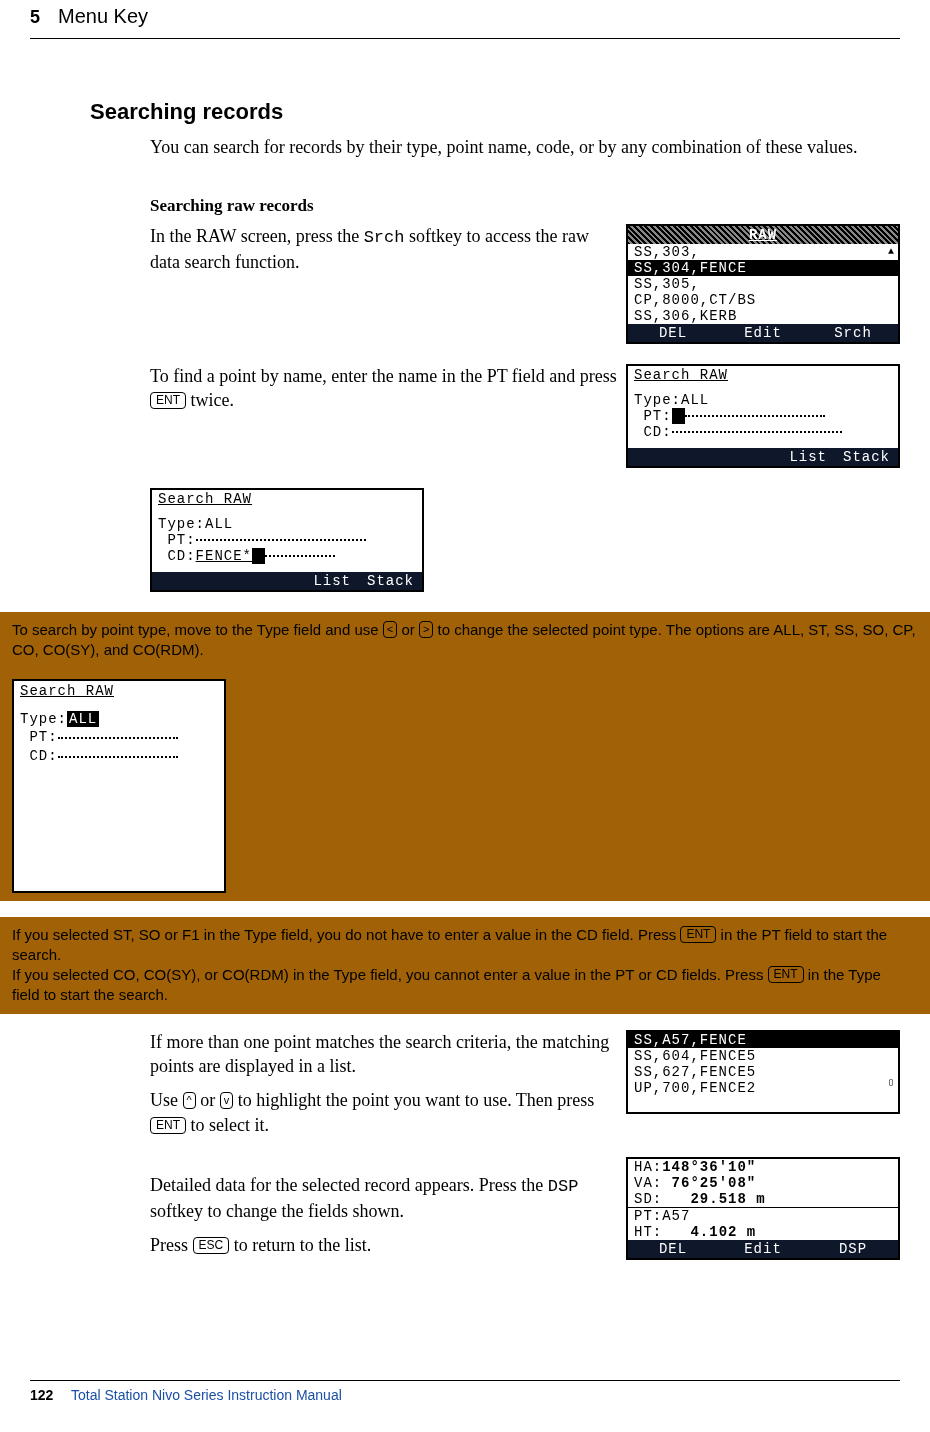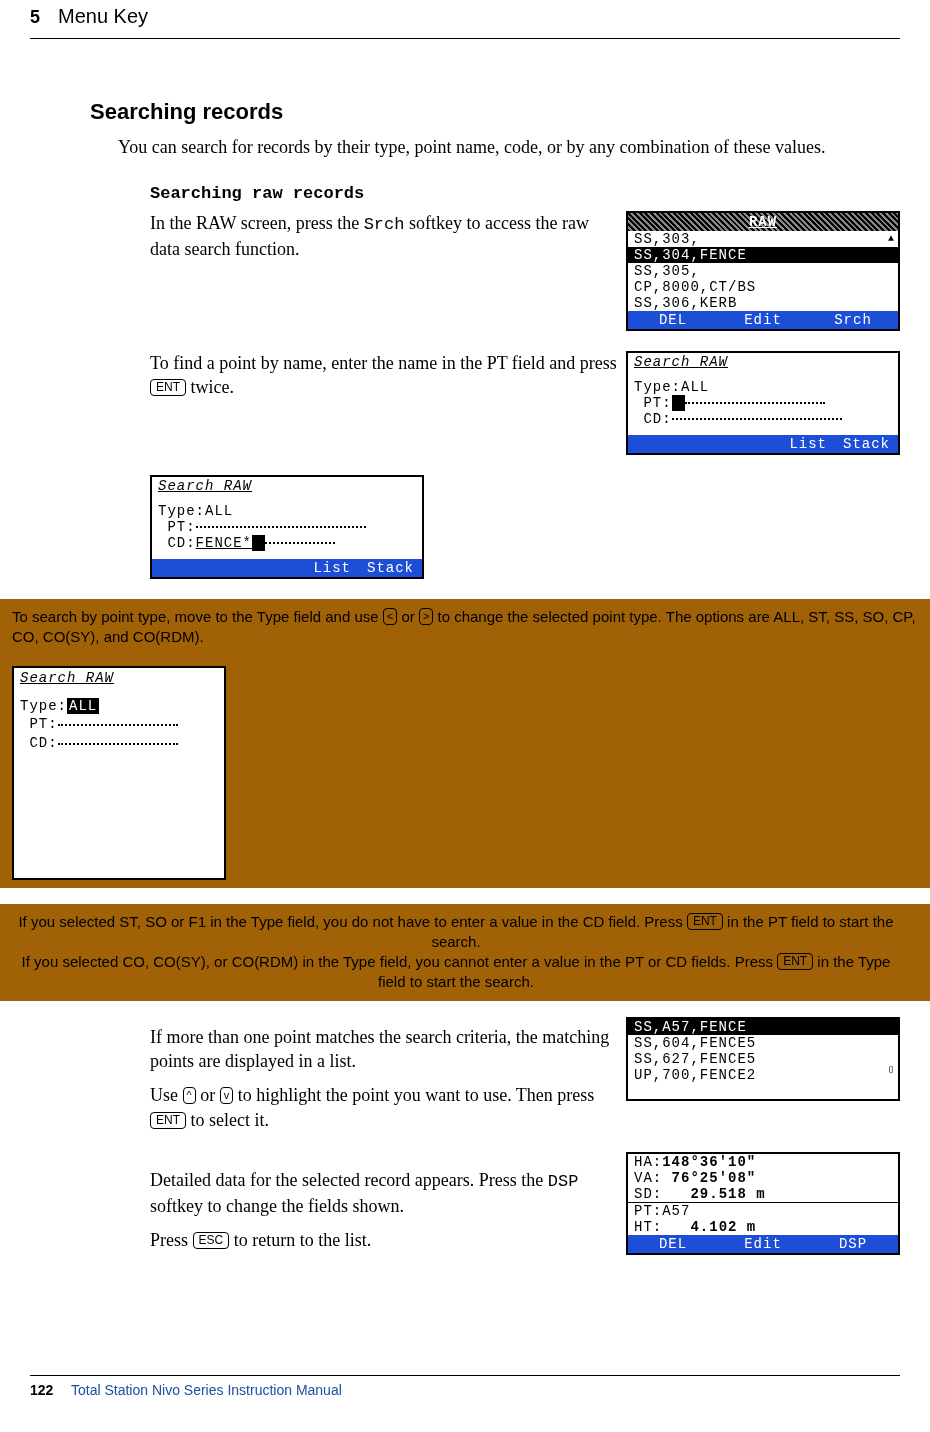--- a/index.html
+++ b/index.html
@@ -24,28 +24,28 @@
   .top-ch { font-weight: bold; font-size: 18px; }
   .top-title { font-size: 20px; }
   .content { padding: 30px 0 0 60px; }
   h2.section-head {
     font-family: Arial, Helvetica, sans-serif;
     font-weight: bold;
     font-size: 22px;
     margin: 30px 0 10px 0;
   }
   .intro {
-    margin: 0 0 20px 28px;
+    margin: 0 0 20px 60px;
     line-height: 1.4;
   }
   h3.sub-head {
-    font-family: Liberation Mono, monospace;
+    font-family: Liberation Serif, serif;
     font-weight: bold;
     font-size: 17px;
-    margin: 24px 0 8px 60px;
+    margin: 36px 0 8px 60px;
   }
   .row {
     display: flex;
     align-items: flex-start;
     gap: 3px;
     margin: 0 0 20px 60px;
   }
   .row .txt {
     flex: 1 1 auto;
     line-height: 1.35;
@@ -68,21 +68,21 @@
     font-size: 15px;
     line-height: 1.35;
     padding: 8px 12px 8px 12px;
     margin: 10px -30px 16px -90px;
     display: flex;
     gap: 18px;
     align-items: flex-start;
     flex-direction: column;
   }
   .note-block .note-txt { flex: 1 1 auto; }
-  .note-block.second { display:block; padding-right: 30px; text-align: center; }
+  .note-block.second { display:block; padding-right: 30px; }
   .footer {
     border-top: 1px solid #000;
     margin-top: 120px;
     padding-top: 6px;
     font-family: Arial, Helvetica, sans-serif;
     font-size: 14px;
     color: #1a4fa3;
   }
   .footer .pg { font-weight: bold; color:#000; margin-right:14px; }
 
@@ -94,24 +94,24 @@
     font-family: "Lucida Console","Courier New",monospace;
     font-size: 14px;
     letter-spacing: 1px;
     background: #fff;
     position: relative;
   }
   .lcd .titlebar {
     background: repeating-linear-gradient(45deg,#000 0 2px,#888 2px 4px);
     color:#fff; text-align:center; font-weight:bold; padding:1px 0;text-decoration:underline;
   }
-  .lcd .titlebar.plain { background:#fff; color:#000; text-align:left; padding:1px 6px; font-weight:normal; text-decoration: underline; font-style: italic;}
+  .lcd .titlebar.plain { background:#fff; color:#000; text-align:left; padding:1px 6px; font-weight:normal; text-decoration: underline;}
   .lcd .line { padding: 0 6px; white-space: pre; }
   .lcd .line.sel { background:#000; color:#fff; }
-  .lcd .softbar { background:#1d4ed8; color:#fff; display:flex; }
+  .lcd .softbar { background:#0f172a; color:#fff; display:flex; }
   .lcd .softbar span { flex:1; text-align:center; padding:1px 0; }
   .lcd .softbar.right { justify-content:flex-end; }
   .lcd .softbar.right span { flex:0 0 auto; padding:1px 8px; }
   .lcd .dotfield { border-bottom:2px dotted #000; display:inline-block; min-width:140px; vertical-align:middle;}
   .lcd .pill { background:#000; color:#fff; padding:0 2px;}
   .lcd .spacer { height: 8px; }
   .lcd .arrow-ind { position:absolute; right:3px; top:20px; font-size:10px;}
   .lcd .scroll-ind { position:absolute; right:3px; bottom:24px; font-size:10px;}
 </style>
 </head>
@@ -200,21 +200,21 @@
       <div>
         <span>If you selected ST, SO or F1 in the Type field, you do not have to enter a value in the CD field. Press </span><span class="keybtn">ENT</span><span> in the PT field to start the search.</span>
       </div>
       <div style="margin-top:0">
         <span>If you selected CO, CO(SY), or CO(RDM) in the Type field, you cannot enter a value in the PT or CD fields. Press </span><span class="keybtn">ENT</span><span> in the Type field to start the search.</span>
       </div>
     </div>
 
     <div class="row">
       <div class="txt">
-        <p style="margin:8px 0 10px 0">If more than one point matches the search criteria, the matching points are displayed in a list.</p>
+        <p style="margin:0 0 10px 0">If more than one point matches the search criteria, the matching points are displayed in a list.</p>
         <p style="margin:0">
           <span>Use </span><span class="keybtn small">^</span><span> or </span><span class="keybtn small">v</span><span> to highlight the point you want to use. Then press </span><span class="keybtn">ENT</span><span> to select it.</span>
         </p>
       </div>
       <div class="lcd">
         <div class="line sel">SS,A57,FENCE</div>
         <div class="line">SS,604,FENCE5</div>
         <div class="line">SS,627,FENCE5</div>
         <div class="line">UP,700,FENCE2</div>
         <div class="spacer"></div>

